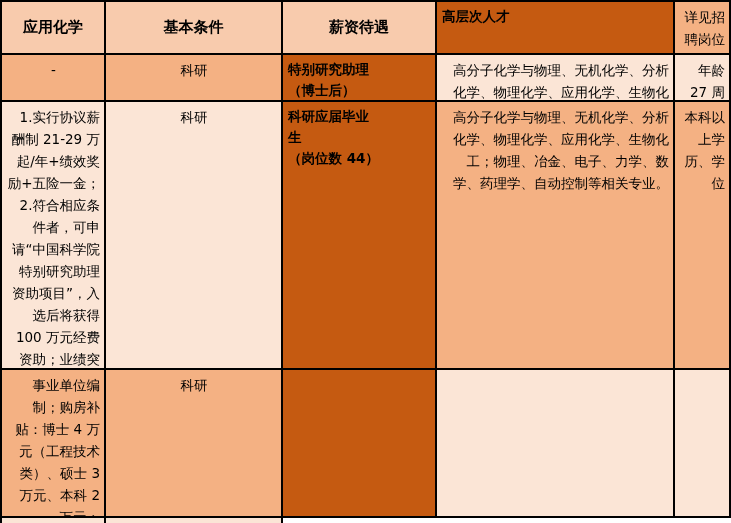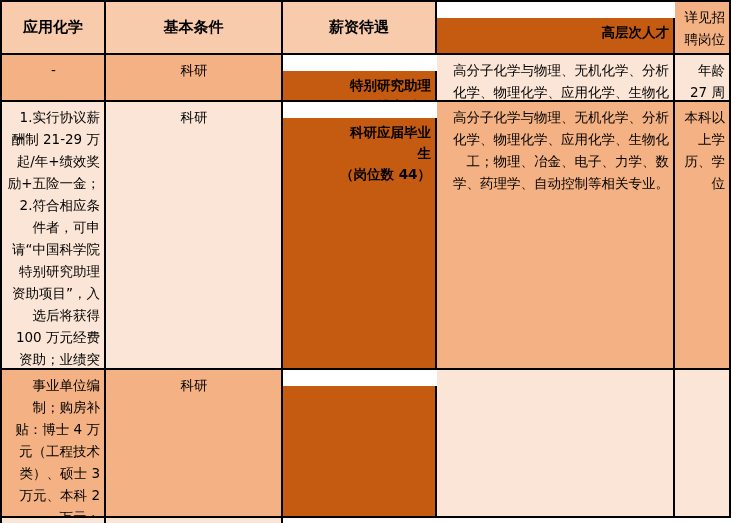--- a/index.html
+++ b/index.html
@@ -43,24 +43,23 @@
     font-weight:bold;
     font-size:15px;
     line-height:19px;
     display:flex;align-items:center;justify-content:center;
     text-align:center;
     padding:2px;
   }
   .poscell{
     background:var(--col1-bg);
     font-weight:bold;
-    text-align:right;
+    text-align:left;
     font-size:13.5px;
     line-height:21px;
-    margin-top:16px;
   }
   .r-light{background:var(--row-light);}
   .r-mid{background:var(--row-mid);}
   .ta-c{text-align:center;}
   .ta-l{text-align:right;}
 </style>
 </head>
 <body>
 
 <div class="screen">

